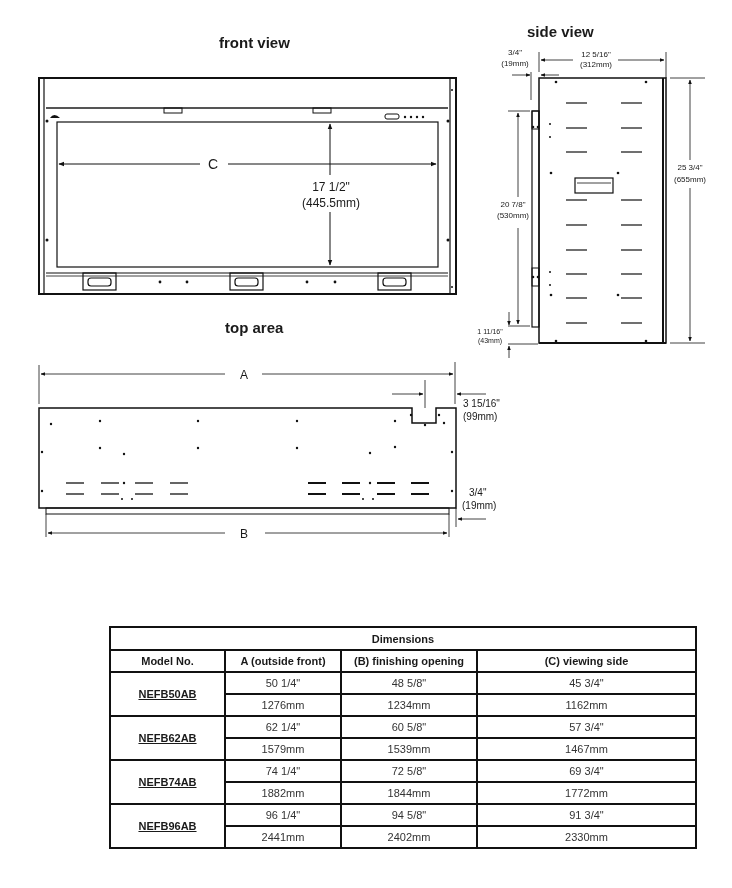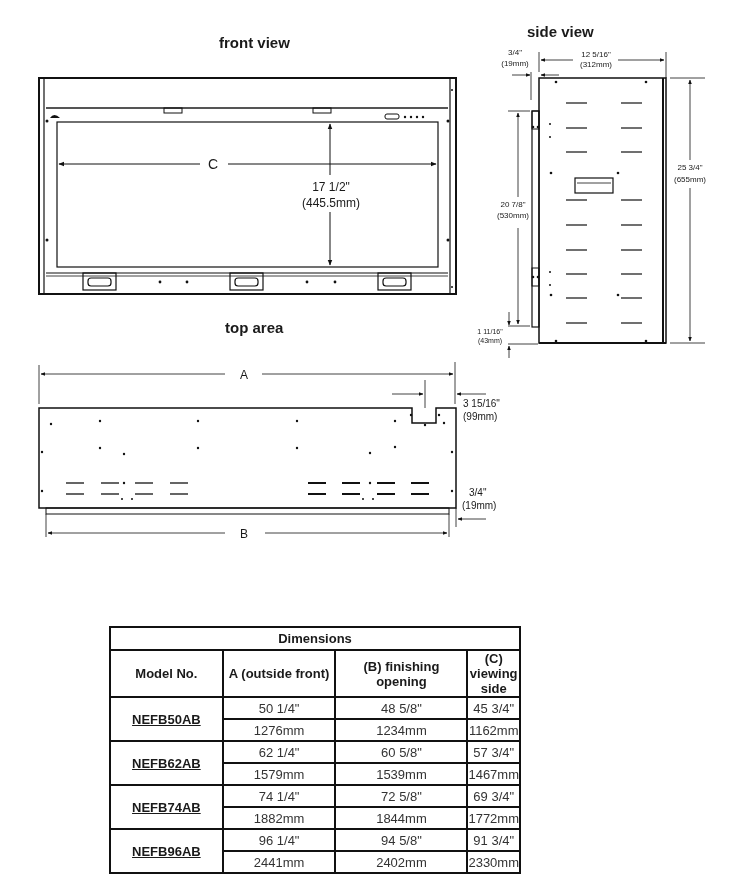--- a/index.html
+++ b/index.html
@@ -6,22 +6,22 @@
   body { width: 732px; height: 888px; position: relative; overflow: hidden;
          font-family: "Liberation Sans", sans-serif; color: #1a1a1a; }
   .view-title { position: absolute; font-weight: bold; font-size: 15px; color: #1a1a1a; }
   svg.drawing { position: absolute; left: 0; top: 0; }
   svg text { font-family: "Liberation Sans", sans-serif; fill: #1a1a1a; }
   .dim-small { font-size: 8px; }
   .dim-med { font-size: 10px; }
   .dim-big { font-size: 12px; }
   .dim-letter { font-size: 14px; }
 
-  table.dims { position: absolute; left: 109px; top: 626px; width: 412px;
-               border-collapse: collapse; font-size: 13px; border: 2.5px solid #111; padding-left: 32px; }
+  table.dims { position: absolute; left: 109px; top: 626px; width: 588px;
+               border-collapse: collapse; font-size: 11px; border: 2.5px solid #111; padding-left: 32px; }
   table.dims td, table.dims th { border: 2px solid #111; text-align: center; padding: 0; height: 20px; }
   table.dims th { font-weight: bold; }
   table.dims .caption-row th { height: 21px; }
   table.dims td.model { font-weight: bold; text-decoration: underline; }
   table.dims td.val { font-weight: normal; color: #333; }
 </style>
 </head>
 <body>
 
 <div class="view-title" style="left:219px; top:23px;margin-top:11px;">front view</div>

